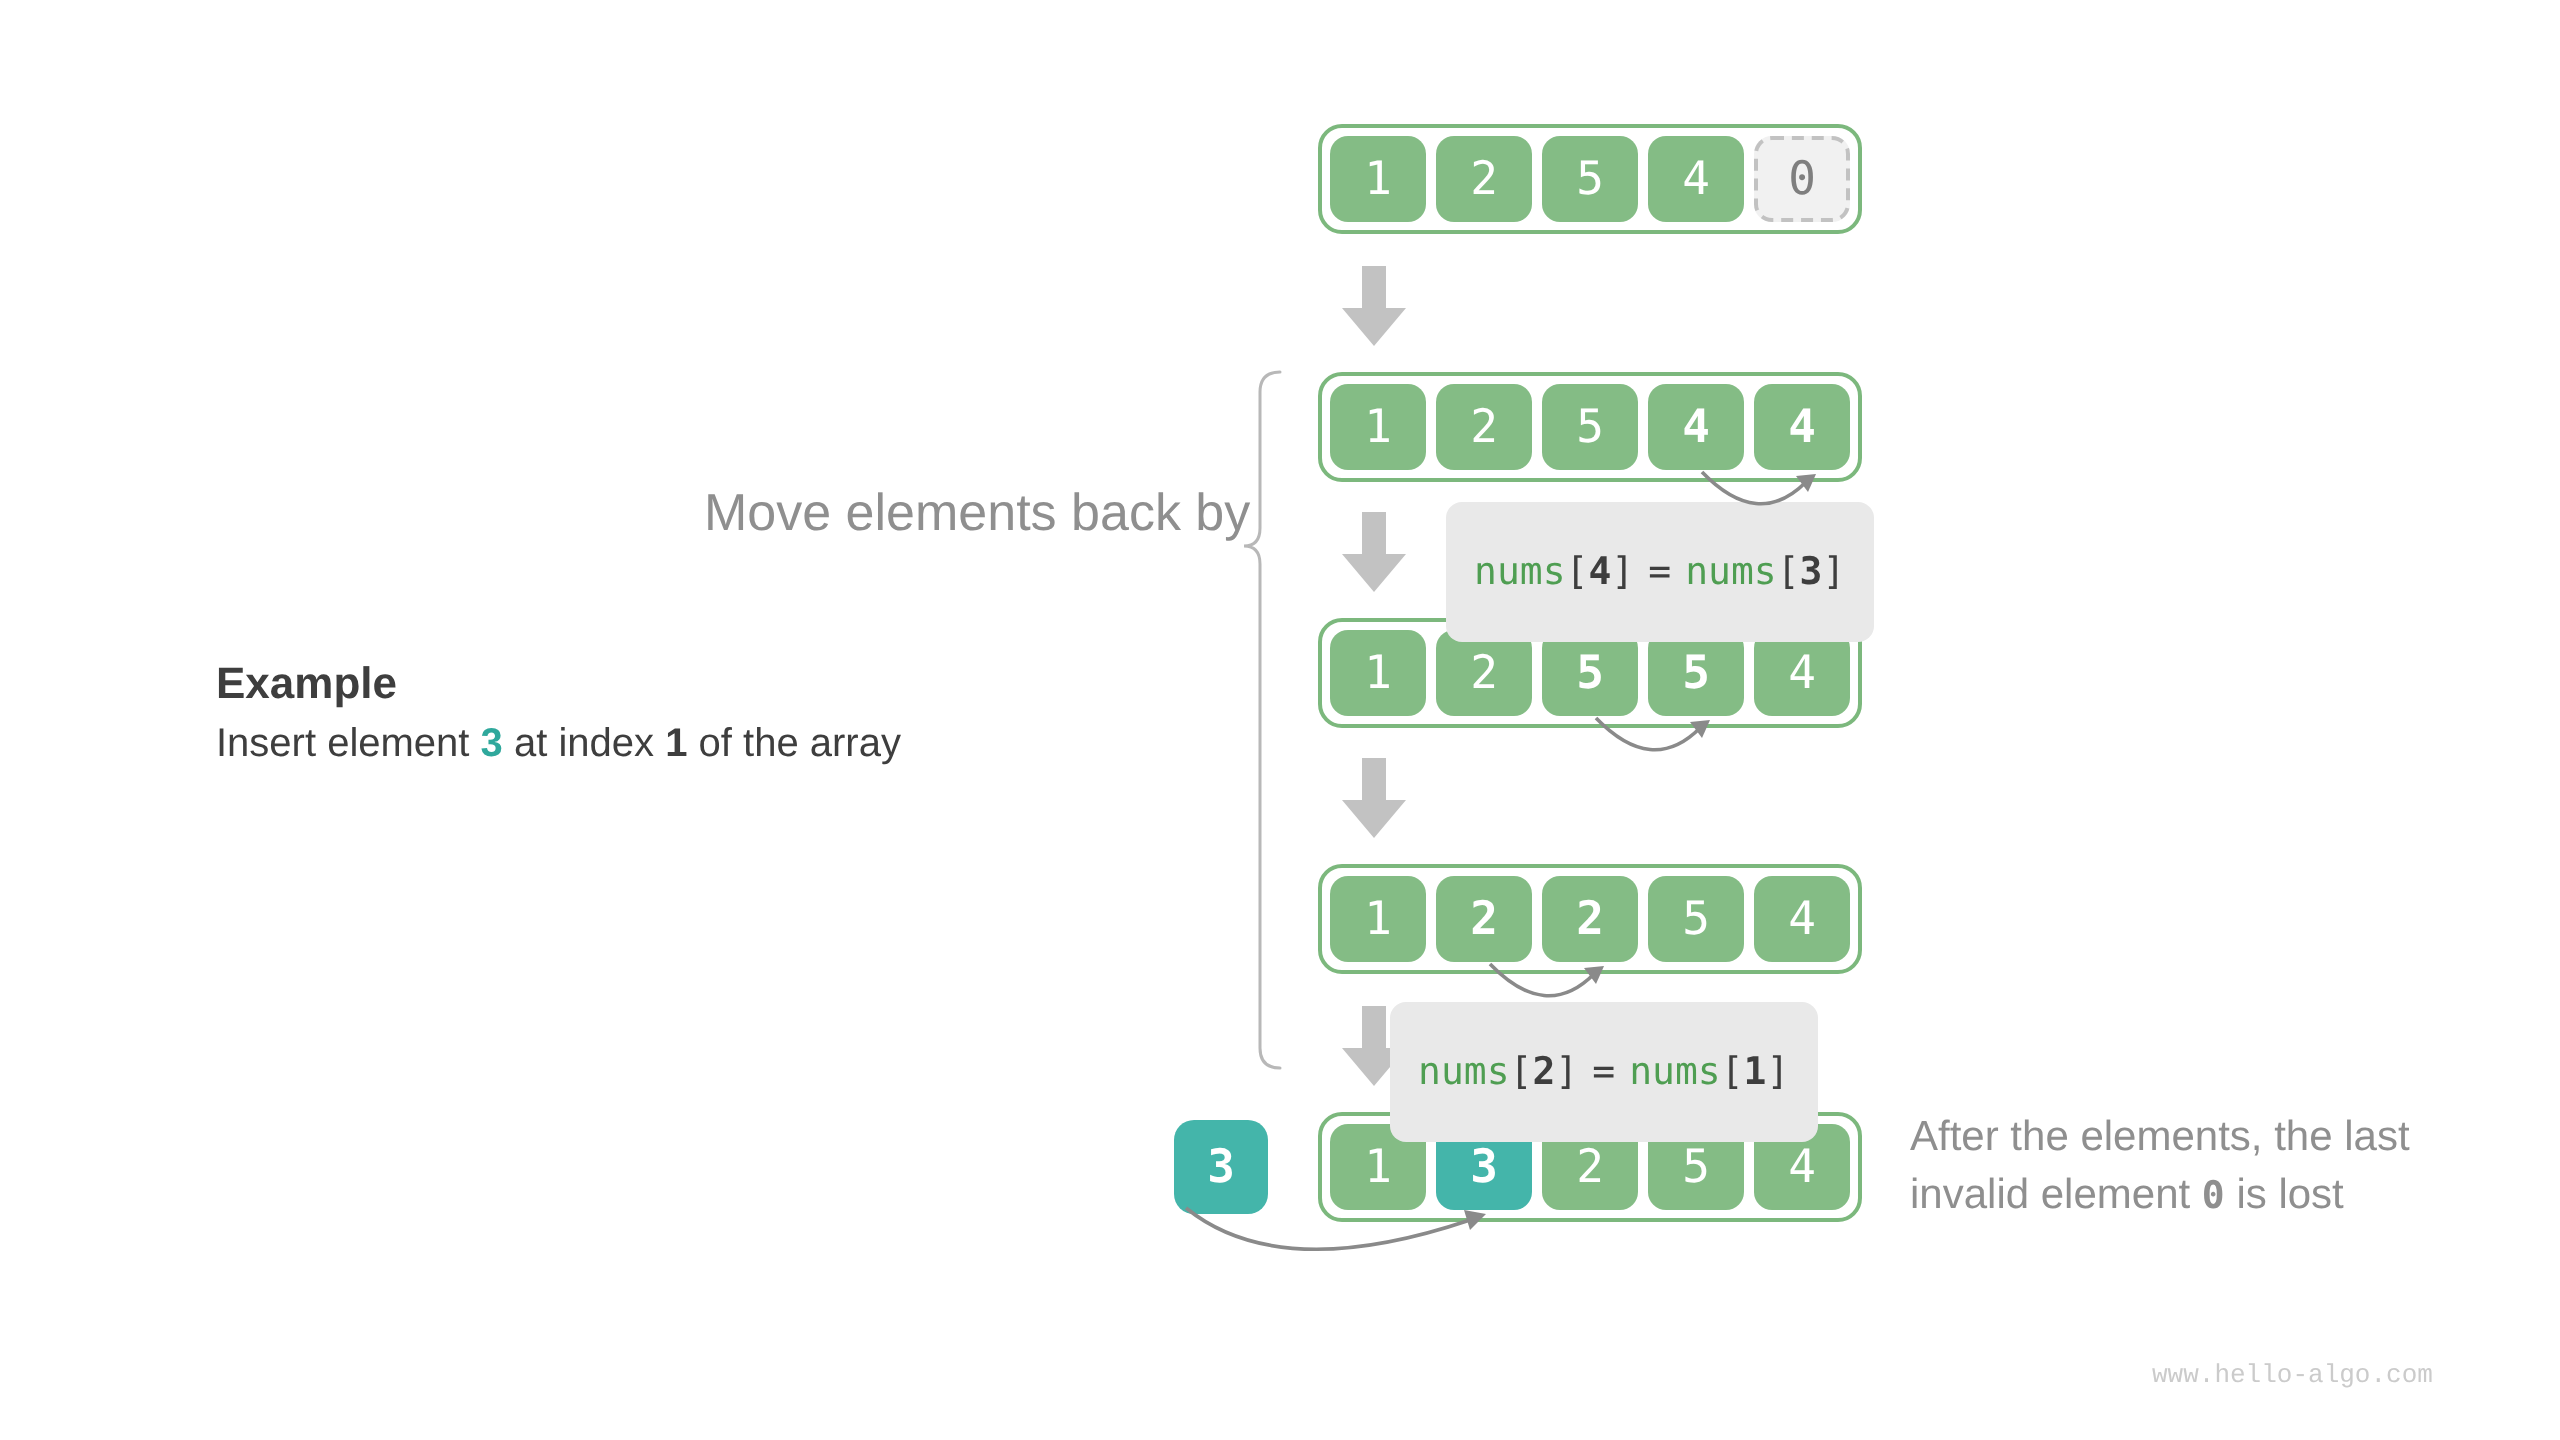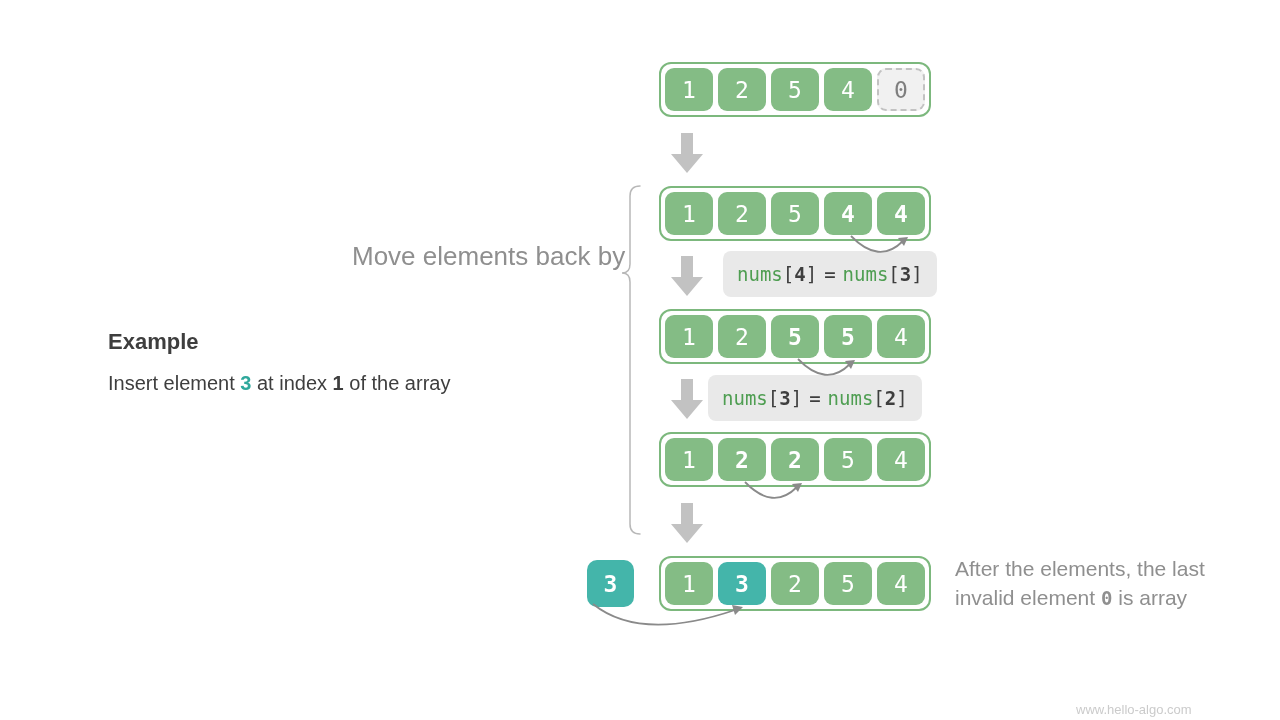--- a/index.html
+++ b/index.html
@@ -18,44 +18,44 @@
         font-family:"DejaVu Sans Mono",monospace;font-size:23px;color:#fff;background:var(--green);
         box-sizing:border-box;}
   .cell.b{font-weight:bold;}
   .cell.t{background:var(--teal);}
   .cell.inv{background:var(--invalid-bg);border:2px dashed var(--invalid-border);color:var(--invalid-text);}
 
   .free-cell{position:absolute;width:47px;height:47px;border-radius:10px;background:var(--teal);
              color:#fff;display:flex;align-items:center;justify-content:center;
              font-family:"DejaVu Sans Mono",monospace;font-size:23px;font-weight:bold;}
 
-  .codebox{position:absolute;background:var(--code-bg);border-radius:8px;padding:12px 14px;
+  .codebox{position:absolute;background:var(--code-bg);border-radius:8px;padding:24px 14px;
            font-family:"DejaVu Sans Mono",monospace;font-size:19px;white-space:nowrap;z-index:1;}
   .cg{color:var(--code-green);}
   .cd{color:var(--dark);}
   .cb{color:var(--dark);font-weight:bold;}
   .ct{color:var(--code-teal);font-weight:bold;}
   .op{margin:0 7px;}
 
   .bigarrow{position:absolute;}
   .curve{position:absolute;z-index:2;}
   .brace{position:absolute;}
 
   .note{position:absolute;font-size:21px;line-height:29px;color:var(--gray-text);}
   .mono0{font-family:"DejaVu Sans Mono",monospace;font-weight:bold;font-size:19px;}
 
   .example{position:absolute;left:108px;top:329px;}
   .example-heading{font-size:22px;font-weight:bold;color:var(--dark);}
-  .example-desc{margin-top:17px;font-size:20px;color:var(--dark);white-space:nowrap;}
+  .example-desc{margin-top:6px;font-size:20px;color:var(--dark);white-space:nowrap;}
   .v-teal{color:var(--code-teal);font-weight:bold;}
   .v-dark{font-weight:bold;color:var(--dark);}
 
   .move{position:absolute;left:352px;top:242px;font-size:26px;line-height:29px;color:var(--gray-text);}
 
-  .wm{position:absolute;left:1076px;top:702px;font-family:Liberation Sans, sans-serif;
+  .wm{position:absolute;left:1076px;top:680px;font-family:Liberation Mono, monospace;
       font-size:13px;color:var(--watermark);text-align:center;}
 </style>
 </head>
 <body>
 
 <div class="canvas">
 
   <div class="example">
     <div class="example-heading">Example</div>
     <div class="example-desc"><span>Insert element </span><span class="v-teal">3</span><span> at index </span><span class="v-dark">1</span><span> of the array</span></div>
@@ -102,37 +102,37 @@
     <div class="cell">1</div>
     <div class="cell">2</div>
     <div class="cell b">5</div>
     <div class="cell b">5</div>
     <div class="cell">4</div>
   </div>
   <svg class="curve" style="left:792px;top:356px" width="70" height="36" viewBox="0 0 70 36">
     <path d="M6 3 Q34 32 58 8" fill="none" stroke="var(--curve-arrow)" stroke-width="1.8"></path>
     <path d="M63 4 L53 5 L59 13 Z" fill="var(--curve-arrow)"></path>
   </svg>
-  <div class="codebox" style="left:708px;top:375px"><span class="cg">nums</span><span class="cd">[</span><span class="cb">3</span><span class="cd">]</span><span class="cd op">=</span><span class="cg">nums</span><span class="cd">[</span><span class="cb">2</span><span class="cd">]</span></div>
 
   <svg class="bigarrow" style="left:671px;top:379px" width="32" height="40" viewBox="0 0 32 40">
     <path d="M10 0 H22 V21 H32 L16 40 L0 21 H10 Z" fill="var(--arrow-gray)"></path>
   </svg>
 
   <div class="array" style="left:659px;top:432px">
     <div class="cell">1</div>
     <div class="cell b">2</div>
     <div class="cell b">2</div>
     <div class="cell">5</div>
     <div class="cell">4</div>
   </div>
   <svg class="curve" style="left:739px;top:479px" width="70" height="36" viewBox="0 0 70 36">
     <path d="M6 3 Q34 32 58 8" fill="none" stroke="var(--curve-arrow)" stroke-width="1.8"></path>
     <path d="M63 4 L53 5 L59 13 Z" fill="var(--curve-arrow)"></path>
   </svg>
+  <div class="codebox" style="left:695px;top:501px"><span class="cg">nums</span><span class="cd">[</span><span class="cb">2</span><span class="cd">]</span><span class="cd op">=</span><span class="cg">nums</span><span class="cd">[</span><span class="cb">1</span><span class="cd">]</span></div>
 
   <svg class="bigarrow" style="left:671px;top:503px" width="32" height="40" viewBox="0 0 32 40">
     <path d="M10 0 H22 V21 H32 L16 40 L0 21 H10 Z" fill="var(--arrow-gray)"></path>
   </svg>
 
   <div class="free-cell" style="left:587px;top:560px">3</div>
 
   <div class="array" style="left:659px;top:556px">
     <div class="cell">1</div>
     <div class="cell t b">3</div>
@@ -141,17 +141,17 @@
     <div class="cell">4</div>
   </div>
 
 
   <svg class="curve" style="left:585px;top:598px" width="170" height="50" viewBox="0 0 170 50">
     <path d="M8 6 Q55 44 150 12" fill="none" stroke="var(--curve-arrow)" stroke-width="1.8"></path>
     <path d="M158 9 L147 7 L150 17 Z" fill="var(--curve-arrow)"></path>
   </svg>
 
 
-  <div class="note" style="left:955px;top:554px;width:300px"><span>After the elements, the last invalid element </span><span class="mono0">0</span><span> is array</span></div>
+  <div class="note" style="left:955px;top:554px;width:300px"><span>After the elements, the last invalid element </span><span class="mono0">0</span><span> is lost</span></div>
 
   <div class="wm">www.hello-algo.com</div>
 
 </div>
 
 </body></html>

